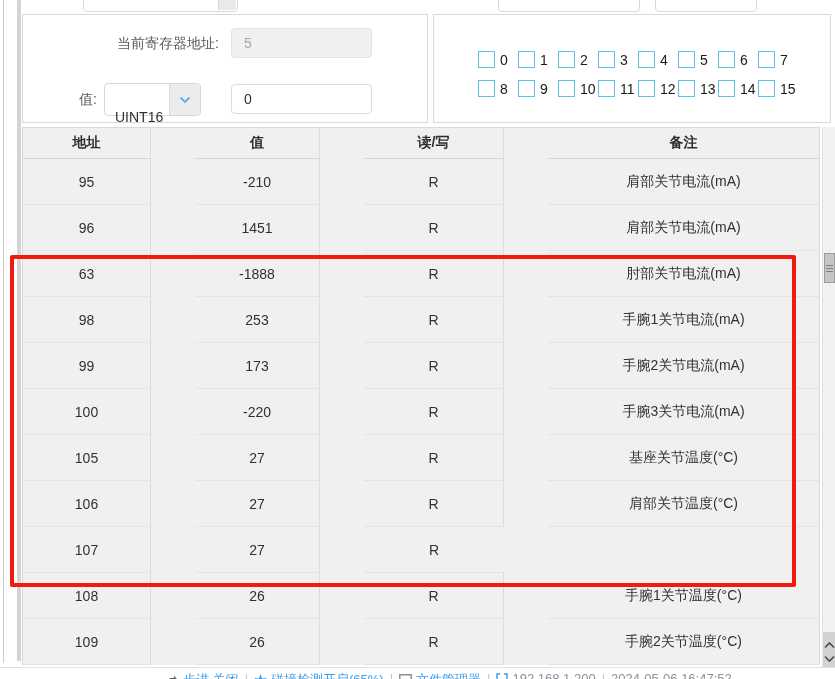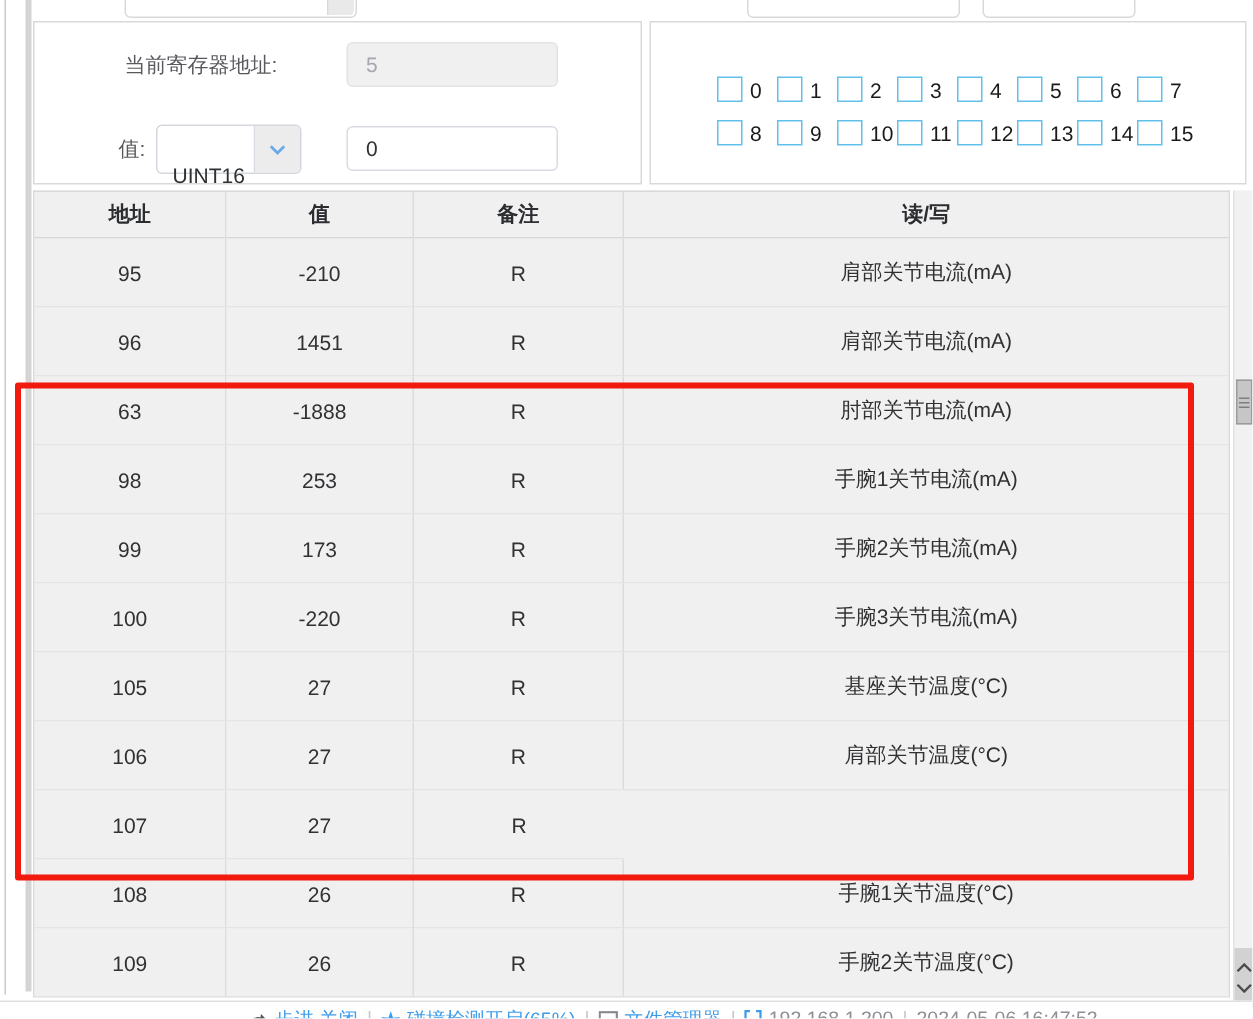--- a/index.html
+++ b/index.html
@@ -29,21 +29,21 @@
   .dropdown .dd-arrow { width:31px; height:100%; background:#ececec; border-left:1px solid #d9dce3; border-radius:0 3px 3px 0; display:flex; align-items:center; justify-content:center; }
 
   
   .bit-row { position:absolute; left:44px; display:flex; }
   .bit-item { width:40px; display:flex; align-items:center; }
   .bit-box { width:17px; height:17px; border:1px solid #5fc0ea; background:#fff; flex:0 0 auto; }
   .bit-label { font-size:14px; color:#1a1a1a; margin-left:5px; }
 
   
   #reg-table { position:absolute; left:22px; top:127px; width:798px; border:1px solid #d9d9d9; border-bottom:none; background:#f0f0f1; }
-  .t-row { display:grid; grid-template-columns:128px 125px 140px auto; }
+  .t-row { display:grid; grid-template-columns:128px 125px 140px auto;gap:44px; }
   .t-cell { display:flex; align-items:center; justify-content:center; font-size:14px; border-right:1px solid #dcdcdc; border-bottom:1px solid #e4e4e4; height:46px; background:#f0f0f1; }
   .t-cell:last-child { border-right:none; }
   .t-head .t-cell { height:31px; font-weight:bold; color:#2b2d30; border-bottom:1px solid #d6d6d6; }
 
   
   #v-scrollbar { position:absolute; left:822px; top:127px; width:13px; height:552px; background:#f1f1f1; border-left:1px solid #e3e3e3; }
   #v-thumb { position:absolute; left:1px; top:126px; width:11px; height:30px; background:#c6c6c6; border:1px solid #9b9b9b; display:flex; flex-direction:column; align-items:center; justify-content:center; gap:2px; }
   #v-thumb i { display:block; width:7px; height:1px; background:#7f7f7f; }
   #v-arrows { position:absolute; left:0; top:505px; width:13px; height:40px; background:#d2d2d2; display:flex; flex-direction:column; align-items:center; justify-content:center; gap:6px; }
 
@@ -68,21 +68,21 @@
   <div class="gutter-line"></div>
   <div class="splitter"></div>
 
   <div class="cut-box" style="left:83px; width:155px;">
     <span class="mini-btn"></span>
   </div>
   <div class="cut-box" style="left:498px; width:142px;"></div>
   <div class="cut-box" style="left:655px; width:102px;"></div>
 
   <div class="panel" id="panel-left">
-    <div class="form-label" style="left:60px; top:20px; width:136px; text-align:left;">当前寄存器地址:</div>
+    <div class="form-label" style="left:60px; top:20px; width:136px; text-align:right;">当前寄存器地址:</div>
     <div class="input disabled" style="left:208px; top:13px; width:141px; height:30px;">
       <span>5</span>
     </div>
 
     <div class="form-label" style="left:56px; top:76px;">值:</div>
     <div class="dropdown">
       <span class="dd-text">UINT16</span>
       <span class="dd-arrow">
         <svg width="12" height="8" viewBox="0 0 12 8">
             <polyline points="1.5,1.5 6,6 10.5,1.5" fill="none" stroke="#6aa9e8" stroke-width="1.8"></polyline>
@@ -162,22 +162,22 @@
           <span class="bit-box"></span>
           <span class="bit-label">15</span>
         </span>
       </div>
   </div>
 
   <div id="reg-table">
     <div class="t-row t-head" id="table-head">
         <div class="t-cell">地址</div>
         <div class="t-cell">值</div>
+        <div class="t-cell">读/写</div>
         <div class="t-cell">备注</div>
-        <div class="t-cell">读/写</div>
       </div>
     <div id="table-body">
         <div class="t-row">
           <div class="t-cell">95</div>
           <div class="t-cell">-210</div>
           <div class="t-cell">R</div>
           <div class="t-cell">肩部关节电流(mA)</div>
         </div>
         <div class="t-row">
           <div class="t-cell">96</div>

